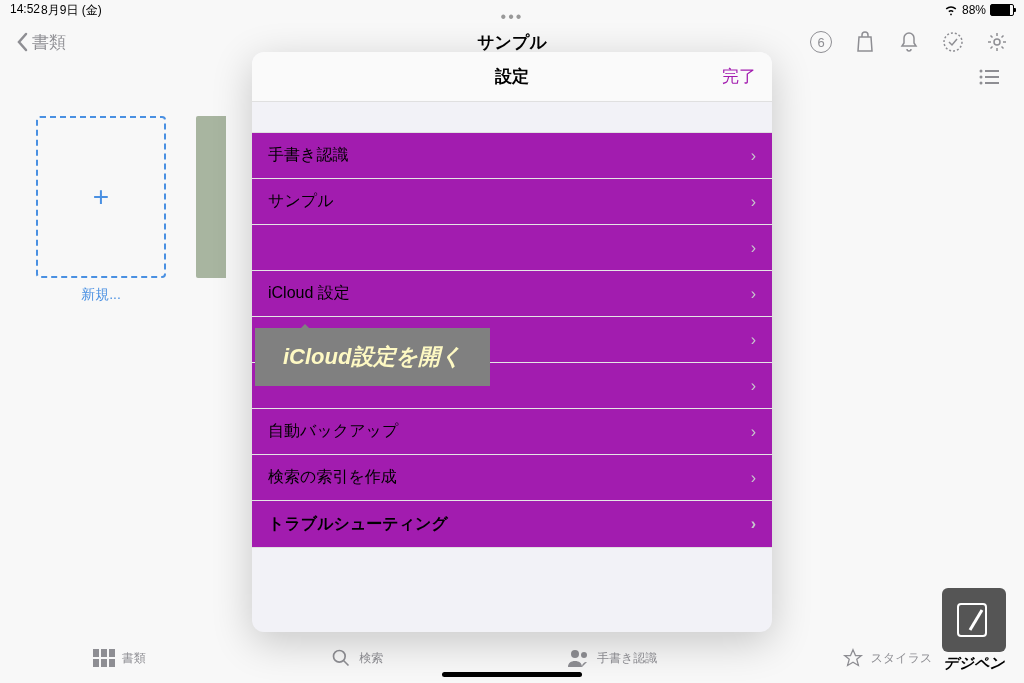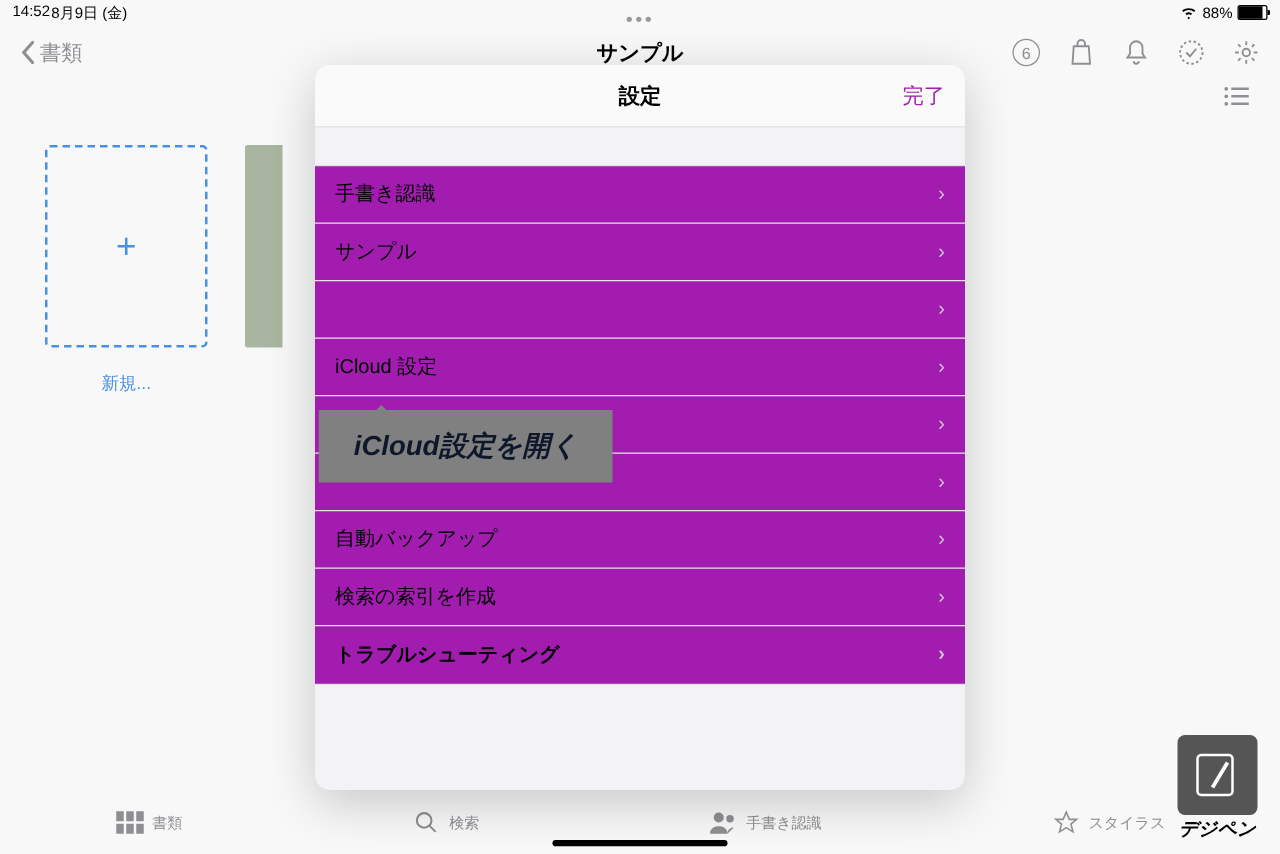--- a/index.html
+++ b/index.html
@@ -20,39 +20,39 @@
 .nav-right { margin-left: auto; display: flex; gap: 22px; align-items: center; }
 .nav-icon { width: 22px; height: 22px; color: #8e8e93; display: flex; align-items: center; justify-content: center; }
 .badge-circle { width: 22px; height: 22px; border: 1.5px solid #8e8e93; border-radius: 50%; display: flex; align-items: center; justify-content: center; font-size: 13px; color: #8e8e93; }
 
 .list-icon-row { display: flex; justify-content: flex-end; padding: 4px 24px 0; }
 .list-icon { width: 22px; height: 18px; color: #8e8e93; }
 
 .content { padding: 30px 36px; display: flex; gap: 30px; }
 .doc-card { width: 130px; text-align: center; }
 .new-doc { width: 130px; height: 162px; border: 2px dashed #4a90e2; border-radius: 4px; display: flex; align-items: center; justify-content: center; font-size: 28px; color: #4a90e2; cursor: pointer; }
-.doc-label { margin-top: 20px; font-size: 14px; color: #4a90e2; }
+.doc-label { margin-top: 8px; font-size: 14px; color: #4a90e2; }
 .sample-thumb { width: 30px; height: 162px; background: #a8b5a0; border-radius: 2px 0 0 2px; }
 
 .tab-bar { position: absolute; bottom: 0; left: 0; right: 0; height: 50px; display: flex; align-items: center; justify-content: space-around; background: #f8f8f8; }
 .tab-item { display: flex; align-items: center; gap: 6px; color: #8e8e93; font-size: 12px; }
 .tab-icon { width: 24px; height: 20px; }
 .home-indicator { position: absolute; bottom: 6px; left: 50%; transform: translateX(-50%); width: 140px; height: 5px; background: #000; border-radius: 3px; }
 
 .overlay { position: absolute; top: 0; left: 0; right: 0; bottom: 0; display: flex; justify-content: center; padding-top: 52px; }
 .modal { width: 520px; height: 580px; background: #f2f2f7; border-radius: 12px; box-shadow: 0 10px 40px rgba(0,0,0,0.2); overflow: hidden; position: relative; }
 .modal-header { height: 50px; background: #fafafa; display: flex; align-items: center; justify-content: center; position: relative; border-bottom: 1px solid #e0e0e0; }
 .modal-title { font-size: 17px; font-weight: 600; }
 .modal-done { position: absolute; right: 16px; color: #a21caf; font-size: 17px; }
 .settings-list { background: #a21caf; margin-top: 30px; border-top: 1px solid #e0e0e0; border-bottom: 1px solid #e0e0e0; }
 .settings-row { height: 46px; display: flex; align-items: center; padding: 0 16px; border-bottom: 1px solid #e5e5e5; font-size: 16px; color: #000; cursor: pointer; }
 .settings-row:last-child { border-bottom: none; font-weight: bold; }
 .chevron { margin-left: auto; color: #c7c7cc; font-size: 16px; }
 
-.annotation { position: absolute; top: 328px; left: 255px; background: #808080; color: #0f172a; padding: 14px 28px; font-size: 22px; font-weight: bold; font-style: italic; z-index: 100; }
+.annotation { position: absolute; top: 328px; left: 255px; background: #808080; color: #fef9c3; padding: 14px 28px; font-size: 22px; font-weight: bold; font-style: italic; z-index: 100; }
 .annotation::before { content: ''; position: absolute; top: -14px; left: 40px; border: 10px solid transparent; border-bottom-color: #808080; }
 
 .brand-logo { position: absolute; bottom: 10px; right: 10px; width: 80px; text-align: center; }
 .brand-box { width: 64px; height: 64px; background: #555; border-radius: 6px; margin: 0 auto; display: flex; align-items: center; justify-content: center; }
 .brand-text { font-size: 15px; font-weight: bold; margin-top: 2px; font-style: italic; }
 
 .ellipsis { position: absolute; top: 8px; left: 50%; transform: translateX(-50%); color: #999; font-size: 16px; letter-spacing: 2px; }
 </style>
 </head>
 <body>

